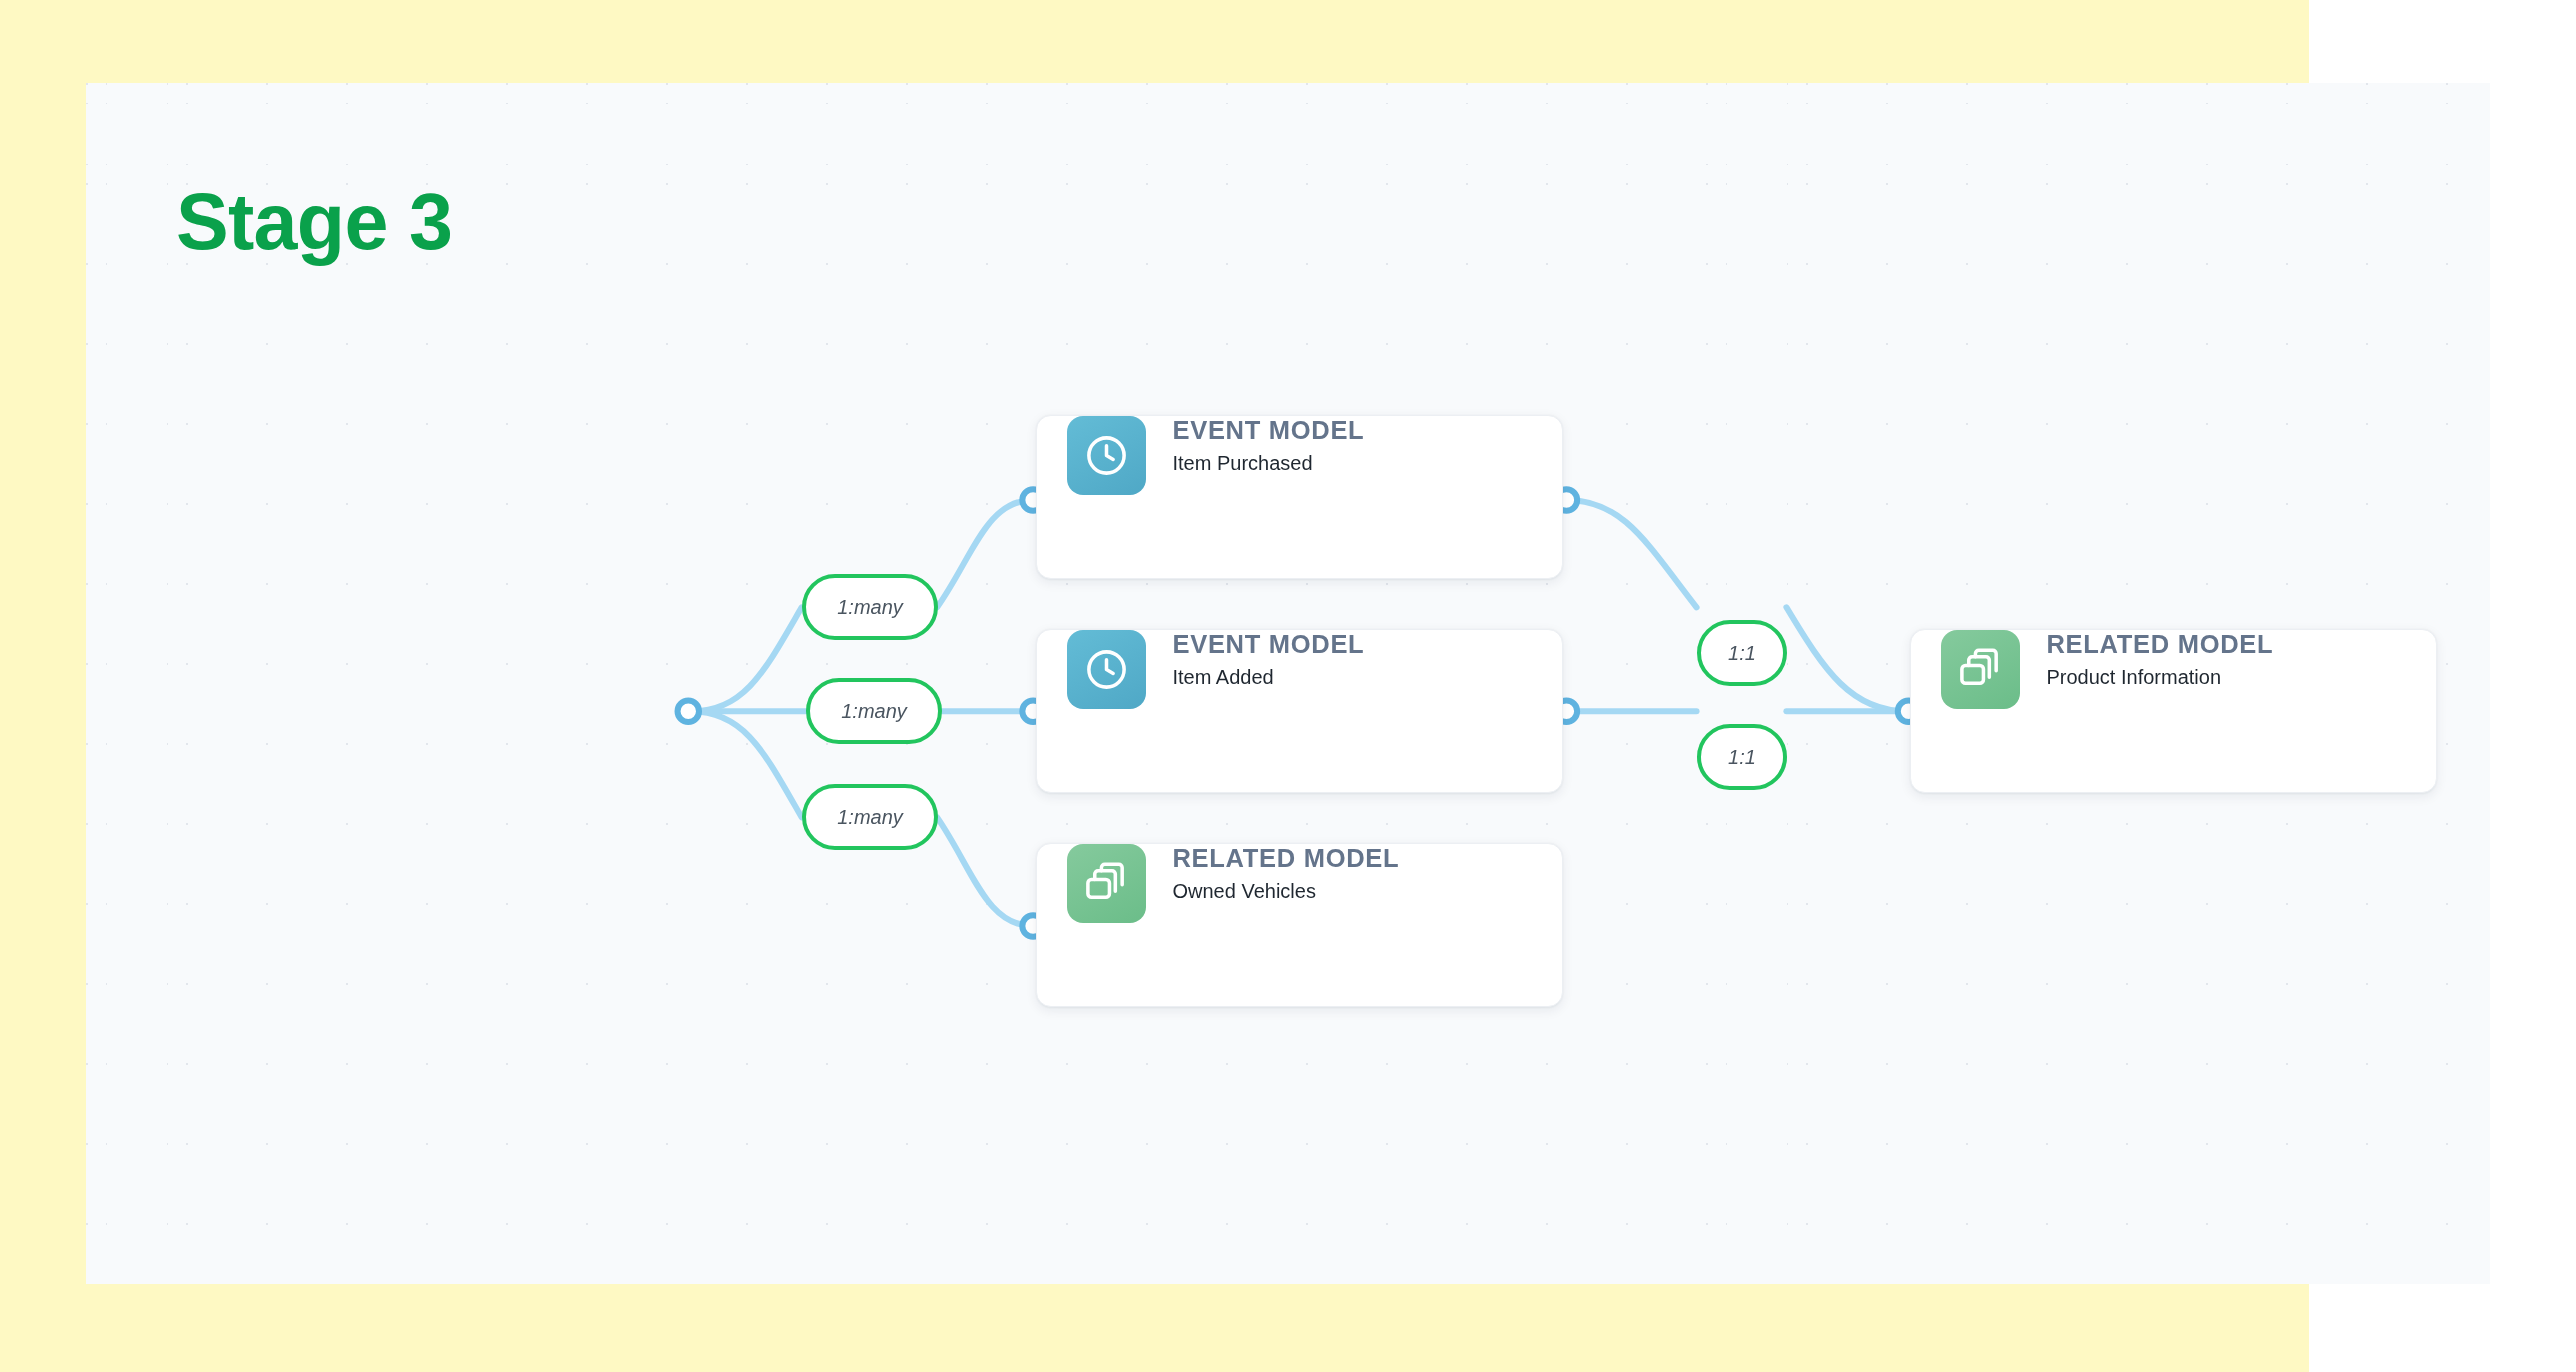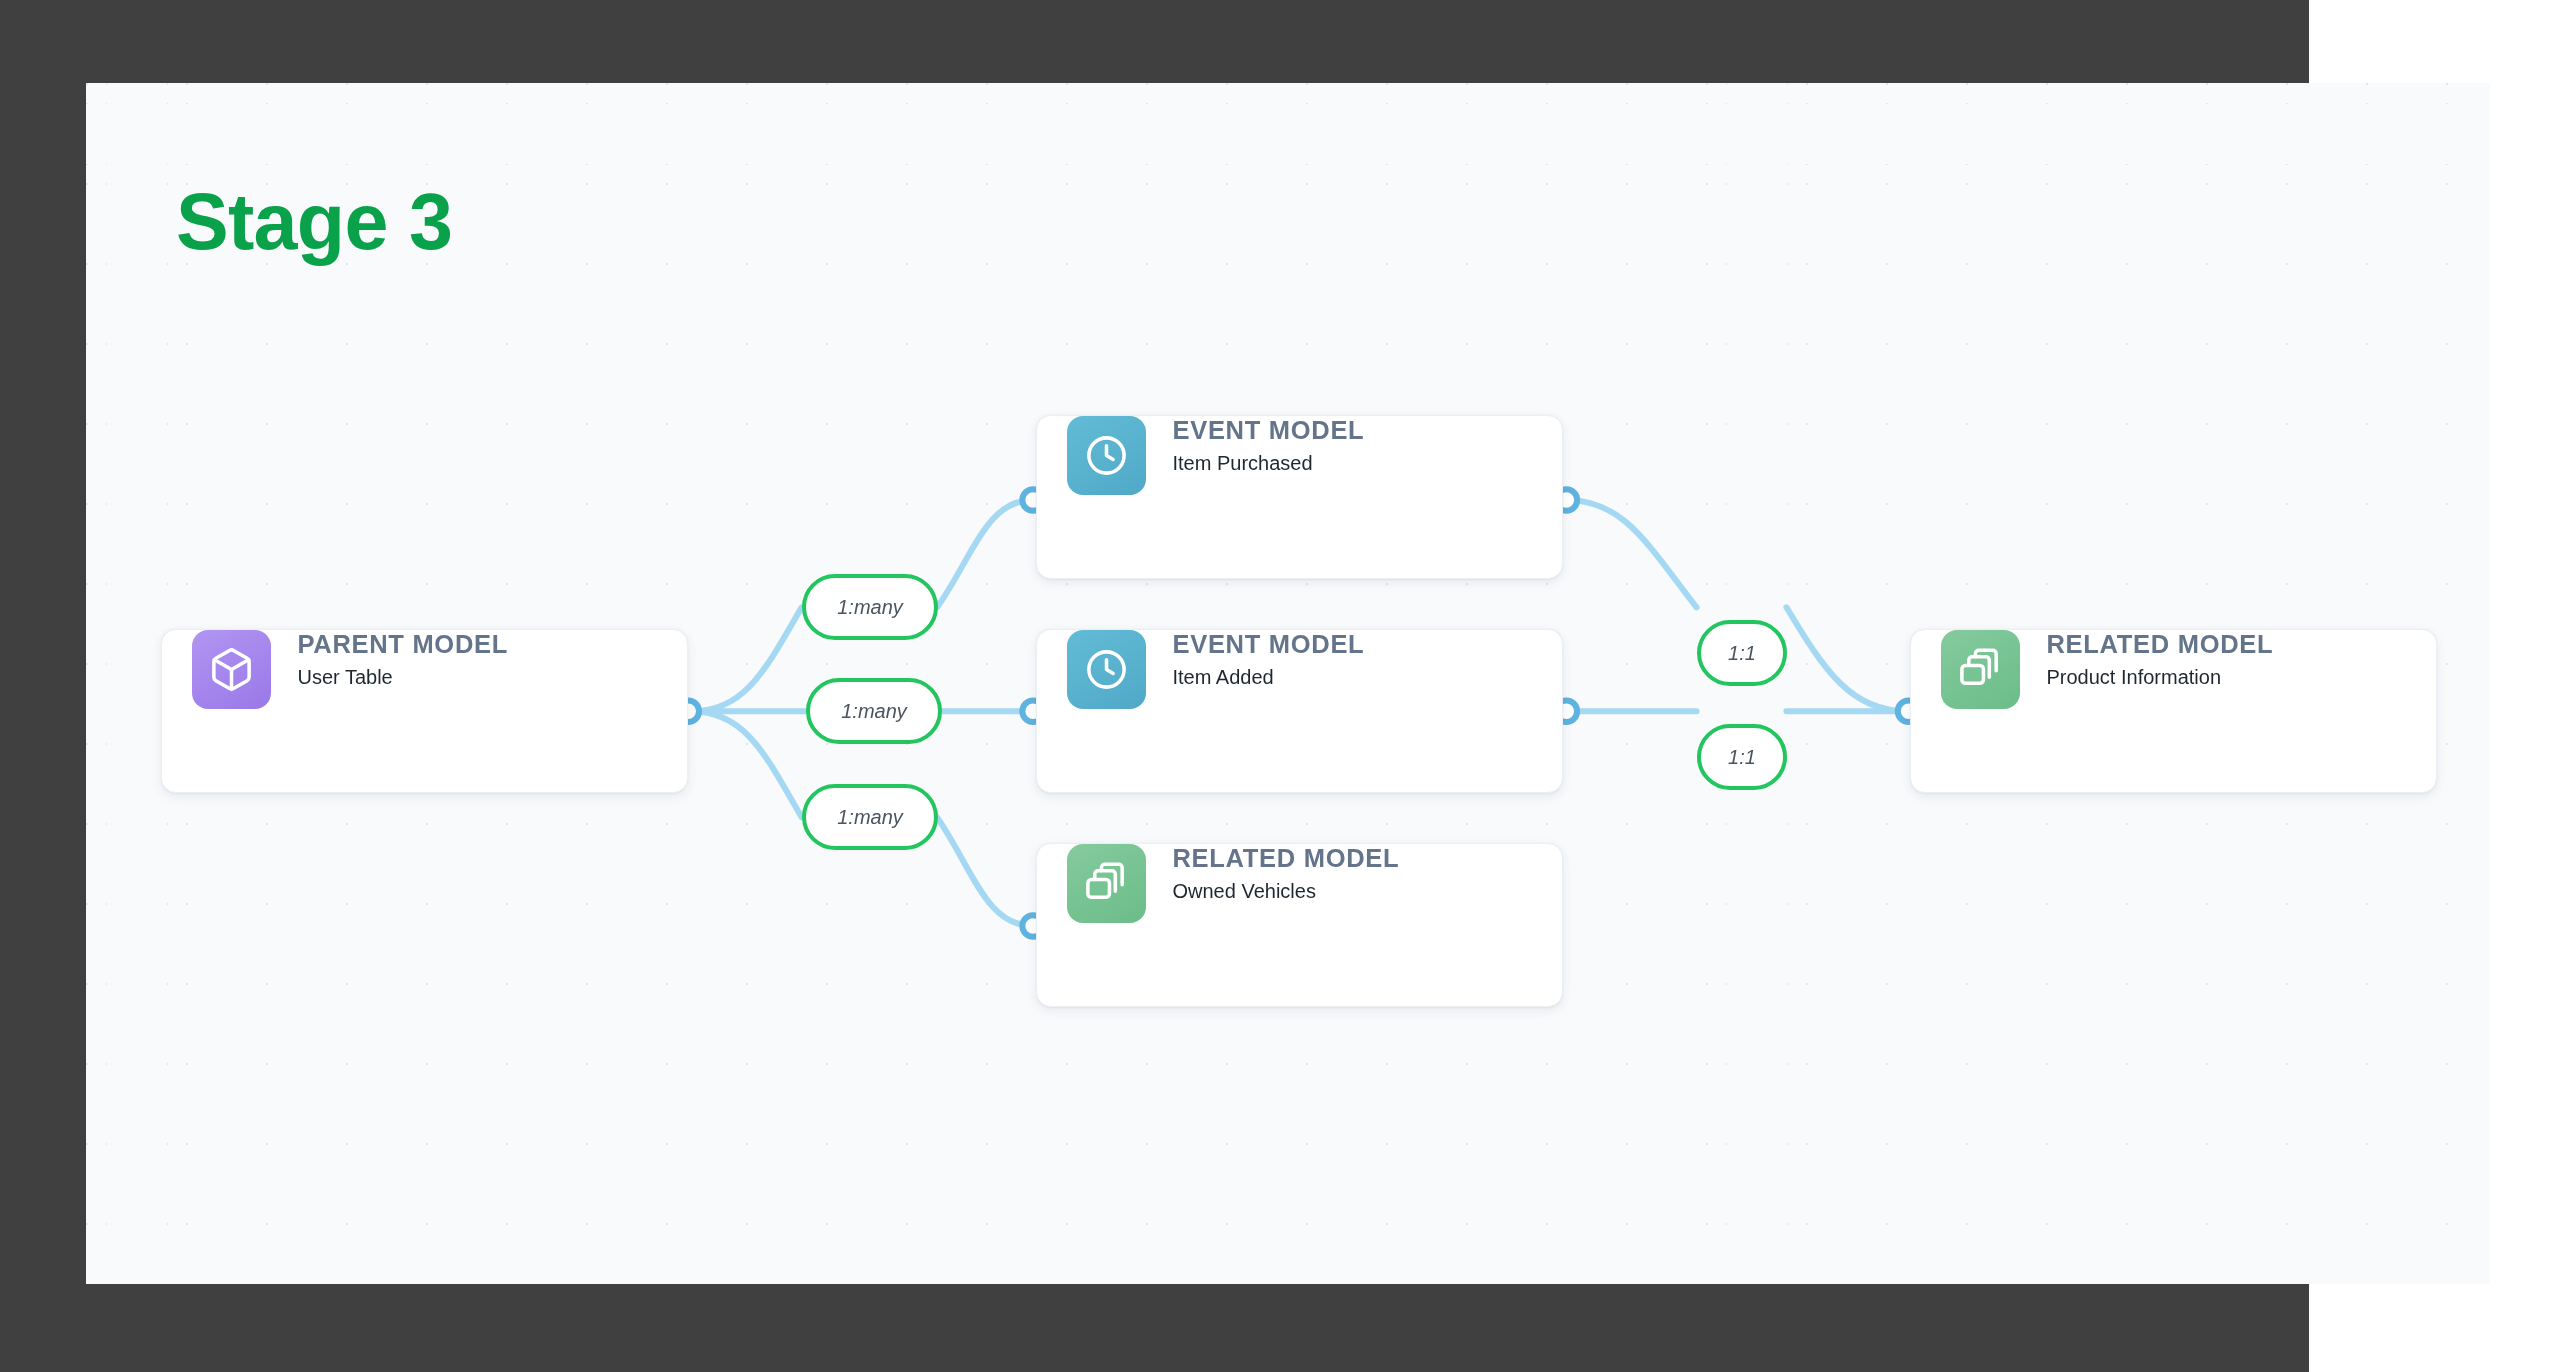--- a/index.html
+++ b/index.html
@@ -10,21 +10,21 @@
     height: 1373px;
     background: #ffffff;
     font-family: "Liberation Sans", "DejaVu Sans", sans-serif;
     overflow: hidden;
   }
 
   #root {
     position: relative;
     width: 2309px;
     height: 1373px;
-    background: #404040;
+    background: #fef9c3;
   }
 
   
   #canvas {
     position: absolute;
     left: 86px;
     top: 83px;
     width: 2404px;
     height: 1201px;
     background-color: #f8fafc;
@@ -217,33 +217,20 @@
     <circle class="port" cx="1540" cy="1060" r="16"></circle>
     <circle class="port" cx="1540" cy="1380" r="16"></circle>
     <circle class="port" cx="2335" cy="745" r="16"></circle>
     <circle class="port" cx="2335" cy="1060" r="16"></circle>
     <circle class="port" cx="2845" cy="1060" r="16"></circle>
   </svg>
 
   <div id="stage-title">Stage 3</div>
 
 
-  <div class="node" id="node-parent">
-    <div class="node-icon icon-parent">
-      <svg width="47" height="47" viewBox="0 0 24 24" fill="none" stroke="#ffffff" stroke-width="1.8" stroke-linecap="round" stroke-linejoin="round">
-        <path d="M21 16V8a2 2 0 0 0-1-1.73l-7-4a2 2 0 0 0-2 0l-7 4A2 2 0 0 0 3 8v8a2 2 0 0 0 1 1.73l7 4a2 2 0 0 0 2 0l7-4A2 2 0 0 0 21 16z"></path>
-        <path d="M3.3 7L12 12l8.7-5"></path>
-        <path d="M12 22V12"></path>
-      </svg>
-    </div>
-    <div class="node-text">
-      <div class="node-kicker">PARENT MODEL</div>
-      <div class="node-title">User Table</div>
-    </div>
-  </div>
 
   <div class="node" id="node-event-1">
     <div class="node-icon icon-event">
       <svg width="47" height="47" viewBox="0 0 24 24" fill="none" stroke="#ffffff" stroke-width="1.8" stroke-linecap="round" stroke-linejoin="round">
         <circle cx="12" cy="12" r="9"></circle>
         <path d="M12 7v5l3.4 2"></path>
       </svg>
     </div>
     <div class="node-text">
       <div class="node-kicker">EVENT MODEL</div>

